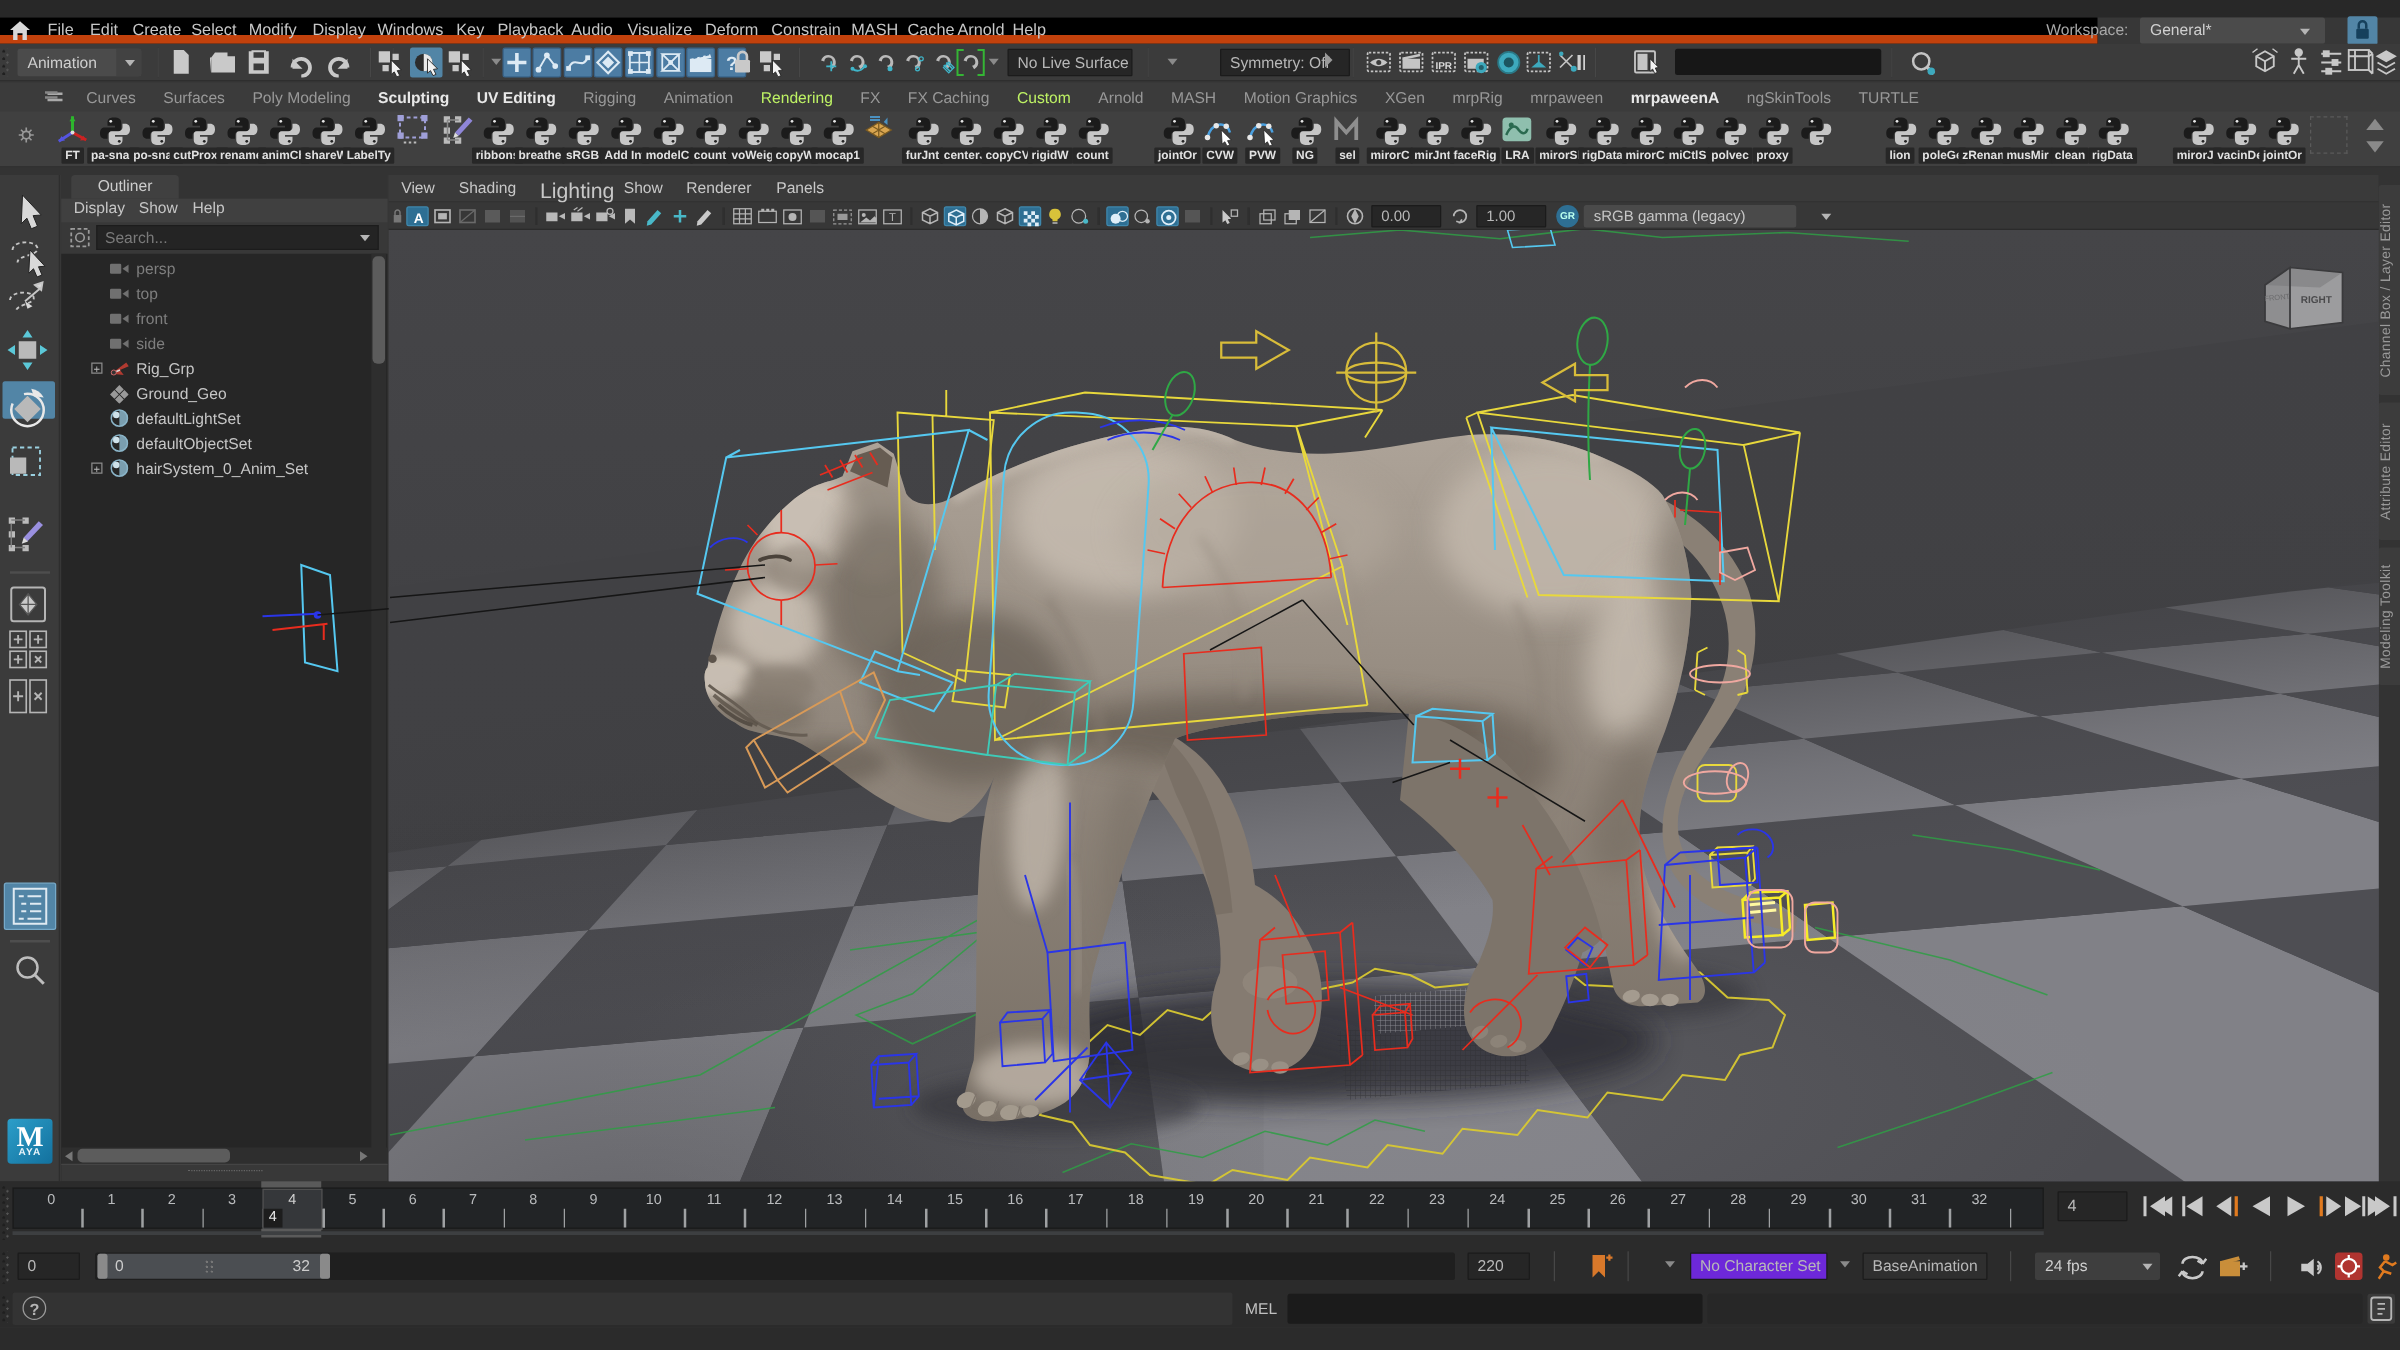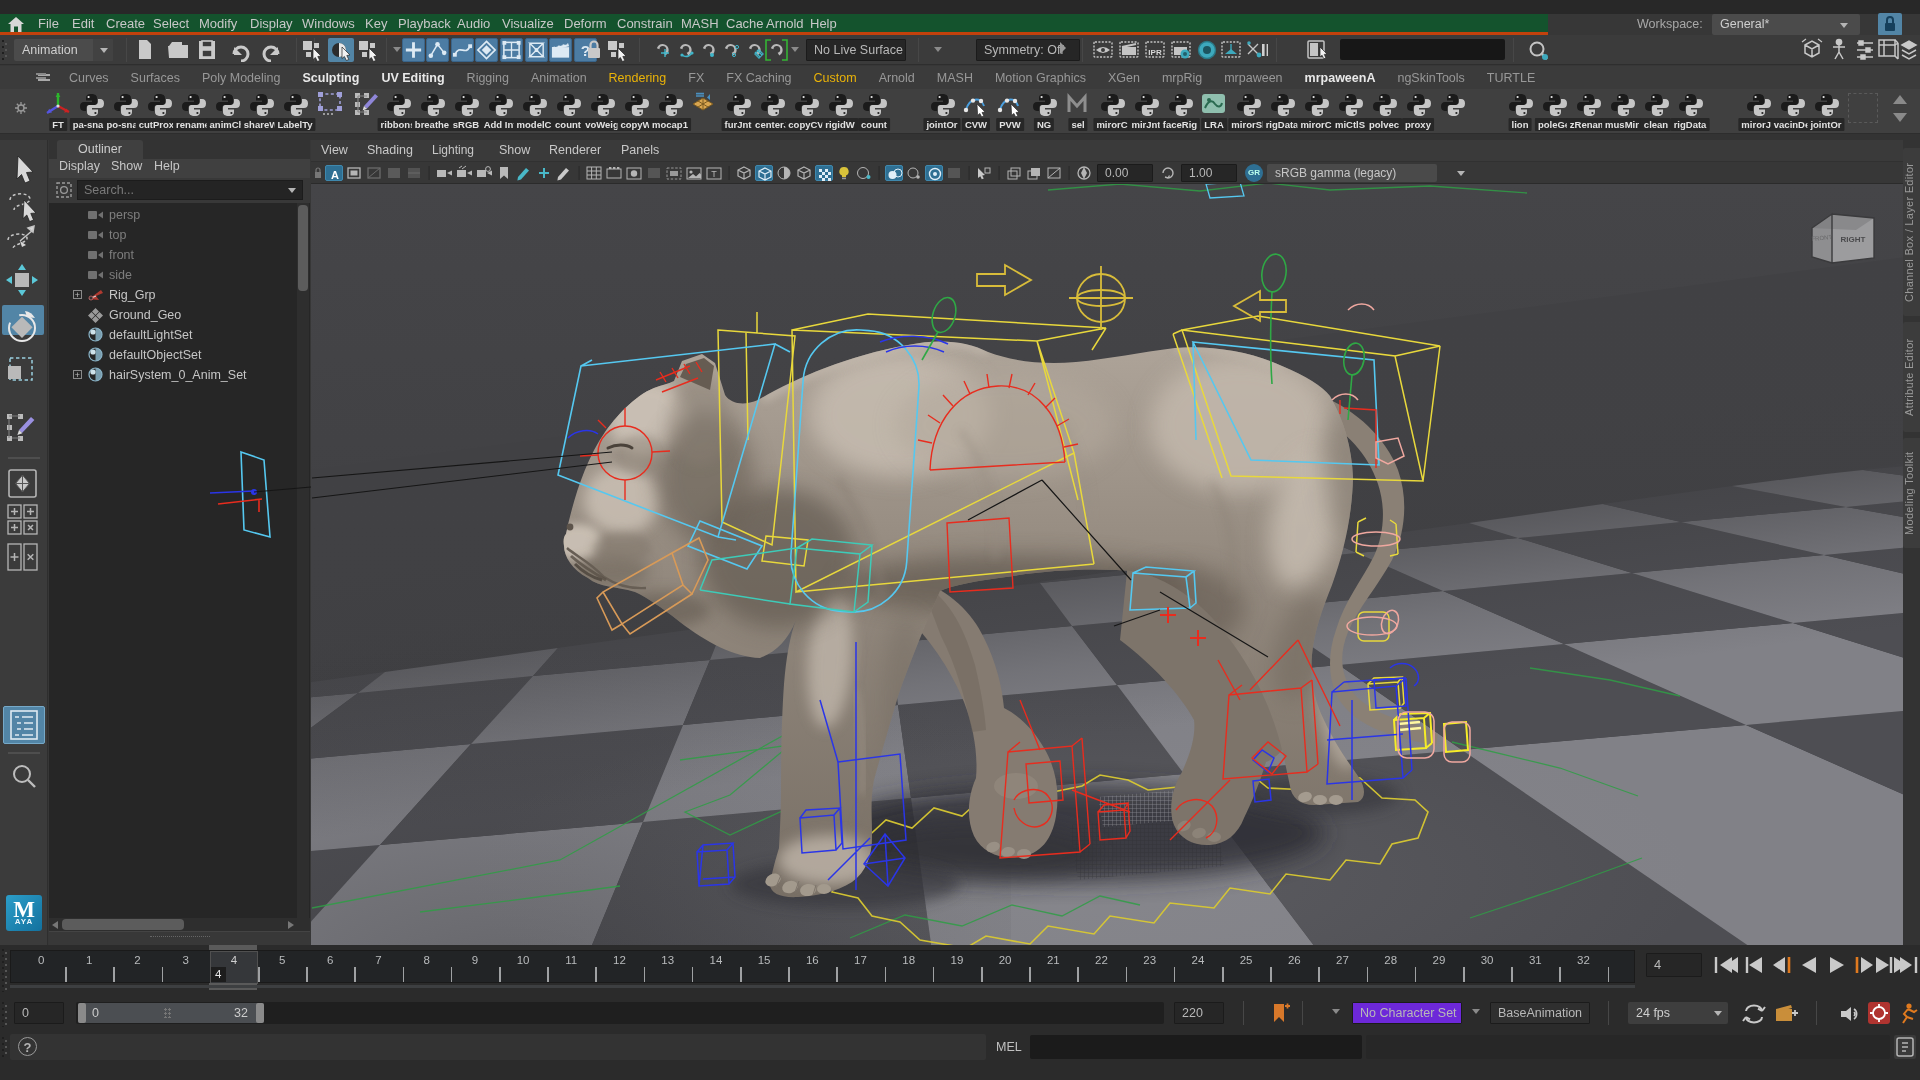--- a/index.html
+++ b/index.html
@@ -6,31 +6,31 @@
 #root{position:absolute;left:0;top:0;width:1920px;height:1080px;background:#373737}
 .abs{position:absolute}
 .txt{color:#c8c8c8;font-size:13px;white-space:nowrap}
 .grip{position:absolute;width:7px;background-image:radial-gradient(circle at 2px 2px,#1f1f1f 1px,transparent 1.2px),radial-gradient(circle at 5px 5px,#555 .8px,transparent 1px);background-size:7px 6px}
 .vsep{position:absolute;width:2px;background:#2e2e2e;border-left:1px solid #303030}
 .field{position:absolute;background:#262626;border:1px solid #1b1b1b;color:#b8b8b8;font-size:12.5px;line-height:20px;padding-left:7px;border-radius:1px}
 .ddbox{position:absolute;background:#4b4b4b;border-radius:2px;color:#cfcfcf;font-size:12.5px;line-height:22px;padding-left:8px}
 .dar{position:absolute;width:0;height:0;border-left:4.5px solid transparent;border-right:4.5px solid transparent;border-top:5px solid #b5b5b5}
 .shelftab{color:#989898;font-size:12.5px;padding:0 11px;line-height:22px;display:inline-block}
 .shelftab.on{color:#e8e8e8}
-.shelftab.lit{color:#eab308}
+.shelftab.lit{color:#bef264}
 .slabel{position:absolute;background:#272727;color:#e2e2e2;font-size:9.5px;font-weight:bold;line-height:13px;padding:0 3px;border-radius:1px;white-space:nowrap;transform:translateX(-50%)}
 .olrow{position:absolute;left:0;width:100%;height:20px;font-size:12.5px;color:#c6c6c6;line-height:20px}
 .olrow.dim{color:#7e7e7e}
 .vtab{position:absolute;left:0;width:17px;color:#9a9a9a;font-size:11px;writing-mode:vertical-rl;transform:rotate(180deg);text-align:center;letter-spacing:.3px;background:#3c3c3c;border-radius:0 2px 2px 0}
 .tick{position:absolute;width:1.5px;background:#9fa1a3}
 .fnum{position:absolute;color:#b9bbbd;font-size:11.5px;transform:translateX(-50%)}
 </style></head><body>
 <div id="root">
     <div class="abs" style="left:0;top:0;width:1920px;height:14px;background:#282828"></div>
-    <div class="abs" style="left:0;top:14px;width:1548px;height:21px;background:#14532d;border-bottom:3px solid #c2410c">
+    <div class="abs" style="left:0;top:14px;width:1678px;height:21px;background:#000000;border-bottom:7px solid #c2410c">
       <svg class="abs" style="left:7px;top:2px" width="18" height="17" viewBox="0 0 18 17">
         <path d="M9 1 L17 8 L14.5 8 L14.5 16 L11 16 L11 10.5 L7 10.5 L7 16 L3.5 16 L3.5 8 L1 8 Z" fill="#d8d8d8"></path>
       </svg>
       <span class="abs txt" style="left:38px;top:2px">File</span>
       <span class="abs txt" style="left:72px;top:2px">Edit</span>
       <span class="abs txt" style="left:106px;top:2px">Create</span>
       <span class="abs txt" style="left:153px;top:2px">Select</span>
       <span class="abs txt" style="left:199px;top:2px">Modify</span>
       <span class="abs txt" style="left:250px;top:2px">Display</span>
       <span class="abs txt" style="left:302px;top:2px">Windows</span>
@@ -618,21 +618,21 @@
         <div class="abs" style="right:16px;top:3px;width:0;height:0;border-top:4px solid transparent;border-bottom:4px solid transparent;border-left:6px solid #777"></div>
       </div>
       <div class="abs" style="left:0;top:791px;width:261px;height:14px;background:#383838;border-top:1px solid #444">
         <div style="margin:4px auto;width:60px;border-top:1px dotted #666"></div>
       </div>
     </div>
     <div class="abs" style="left:311px;top:140px;width:1592px;height:805px;background:#393939">
       <div class="abs" style="left:0;top:0;width:100%;height:22px;background:#3a3a3a;border-bottom:1px solid #313131">
         <span class="abs txt" style="left:10px;top:3px;font-size:12.5px">View</span>
         <span class="abs txt" style="left:56px;top:3px;font-size:12.5px">Shading</span>
-        <span class="abs txt" style="left:121px;top:3px;font-size:12px">Lighting</span>
+        <span class="abs txt" style="left:121px;top:3px;font-size:17px">Lighting</span>
         <span class="abs txt" style="left:188px;top:3px;font-size:12.5px">Show</span>
         <span class="abs txt" style="left:238px;top:3px;font-size:12.5px">Renderer</span>
         <span class="abs txt" style="left:310px;top:3px;font-size:12.5px">Panels</span>
       </div>
       <div class="abs" style="left:0;top:22px;width:100%;height:22px;background:#373737;border-bottom:1px solid #2b2b2b">
         <svg class="abs" style="left:2px;top:3px" width="10" height="16" viewBox="0 0 10 16">
           <rect x="2" y="7" width="6" height="6" fill="#777"></rect>
           <path d="M3 7 v-2 a2 2 0 0 1 4 0 v2" fill="none" stroke="#777" stroke-width="1.2"></path>
         </svg>
         <div class="abs" style="left:14px;top:3px;width:18px;height:16px;background:#2e6f93;border:1px solid #3f88ad;border-radius:2px"><svg width="18" height="16" viewBox="0 0 18 16">

